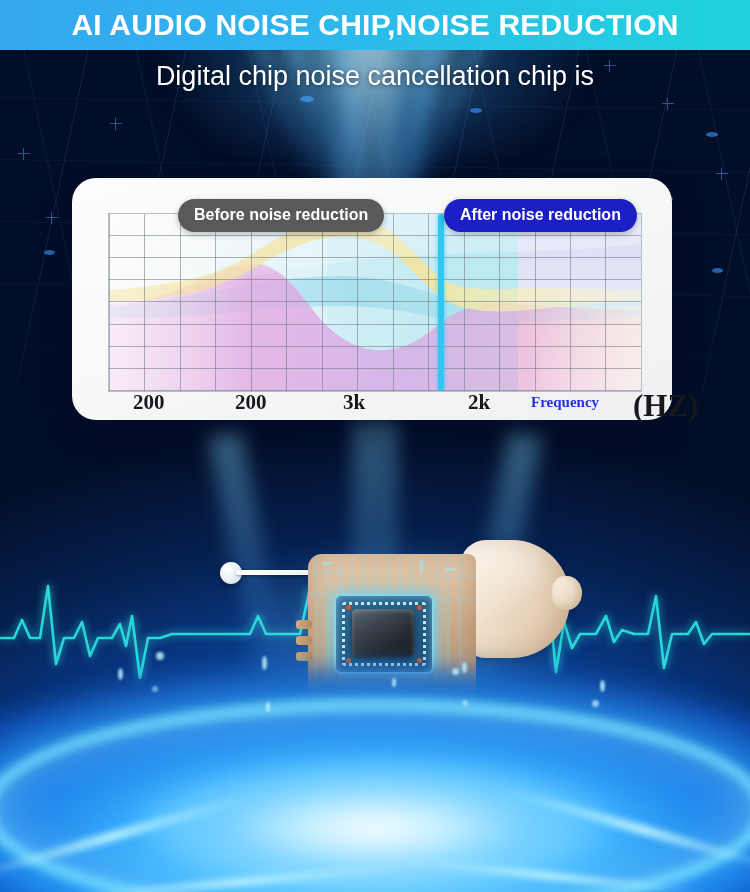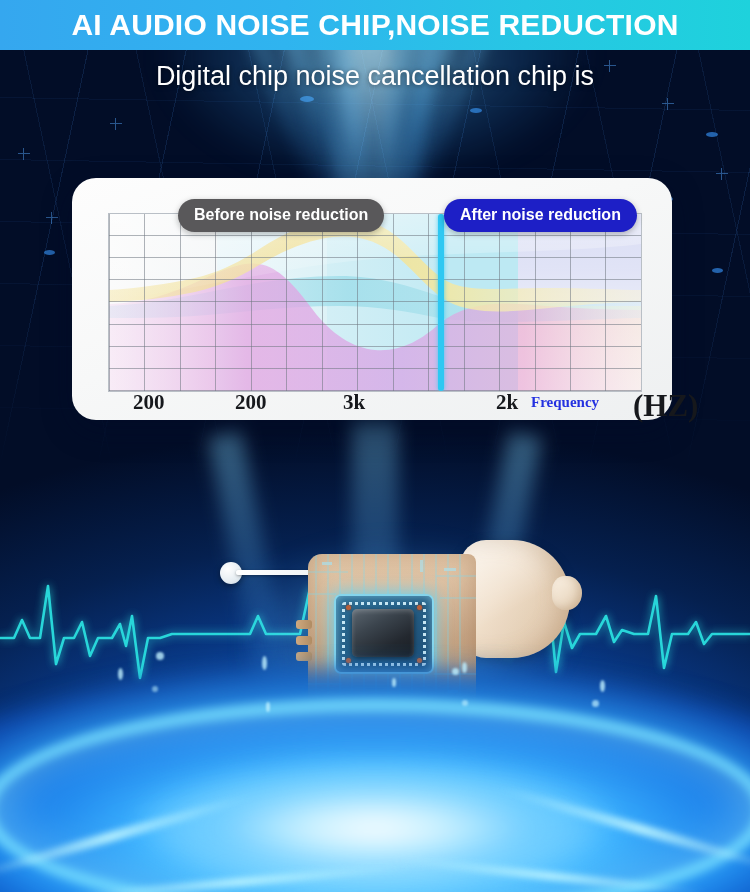--- a/index.html
+++ b/index.html
@@ -170,21 +170,21 @@
     position:absolute;left:36px;top:212px;width:570px;height:26px;
   }
   .axis span{
     position:absolute;top:0;
     color:#16181c;font-size:21px;font-weight:bold;
     font-family:"Liberation Serif","DejaVu Serif",serif;
   }
   .tick-200{left:25px;}
   .tick-500{left:127px;}
   .tick-1k{left:235px;}
-  .tick-2k{left:388px;}
+  .tick-2k{left:360px;}
   .axis .freq{
     left:423px;top:4px;color:#2431e0;font-size:15px;font-weight:bold;
     font-family:Liberation Serif, serif;
   }
   .axis .hz{left:525px;top:-2px;color:#16181c;font-size:31px;font-weight:bold;}
 
   
   .ekg{position:absolute;left:0;top:560px;width:750px;height:140px;}
 
   

